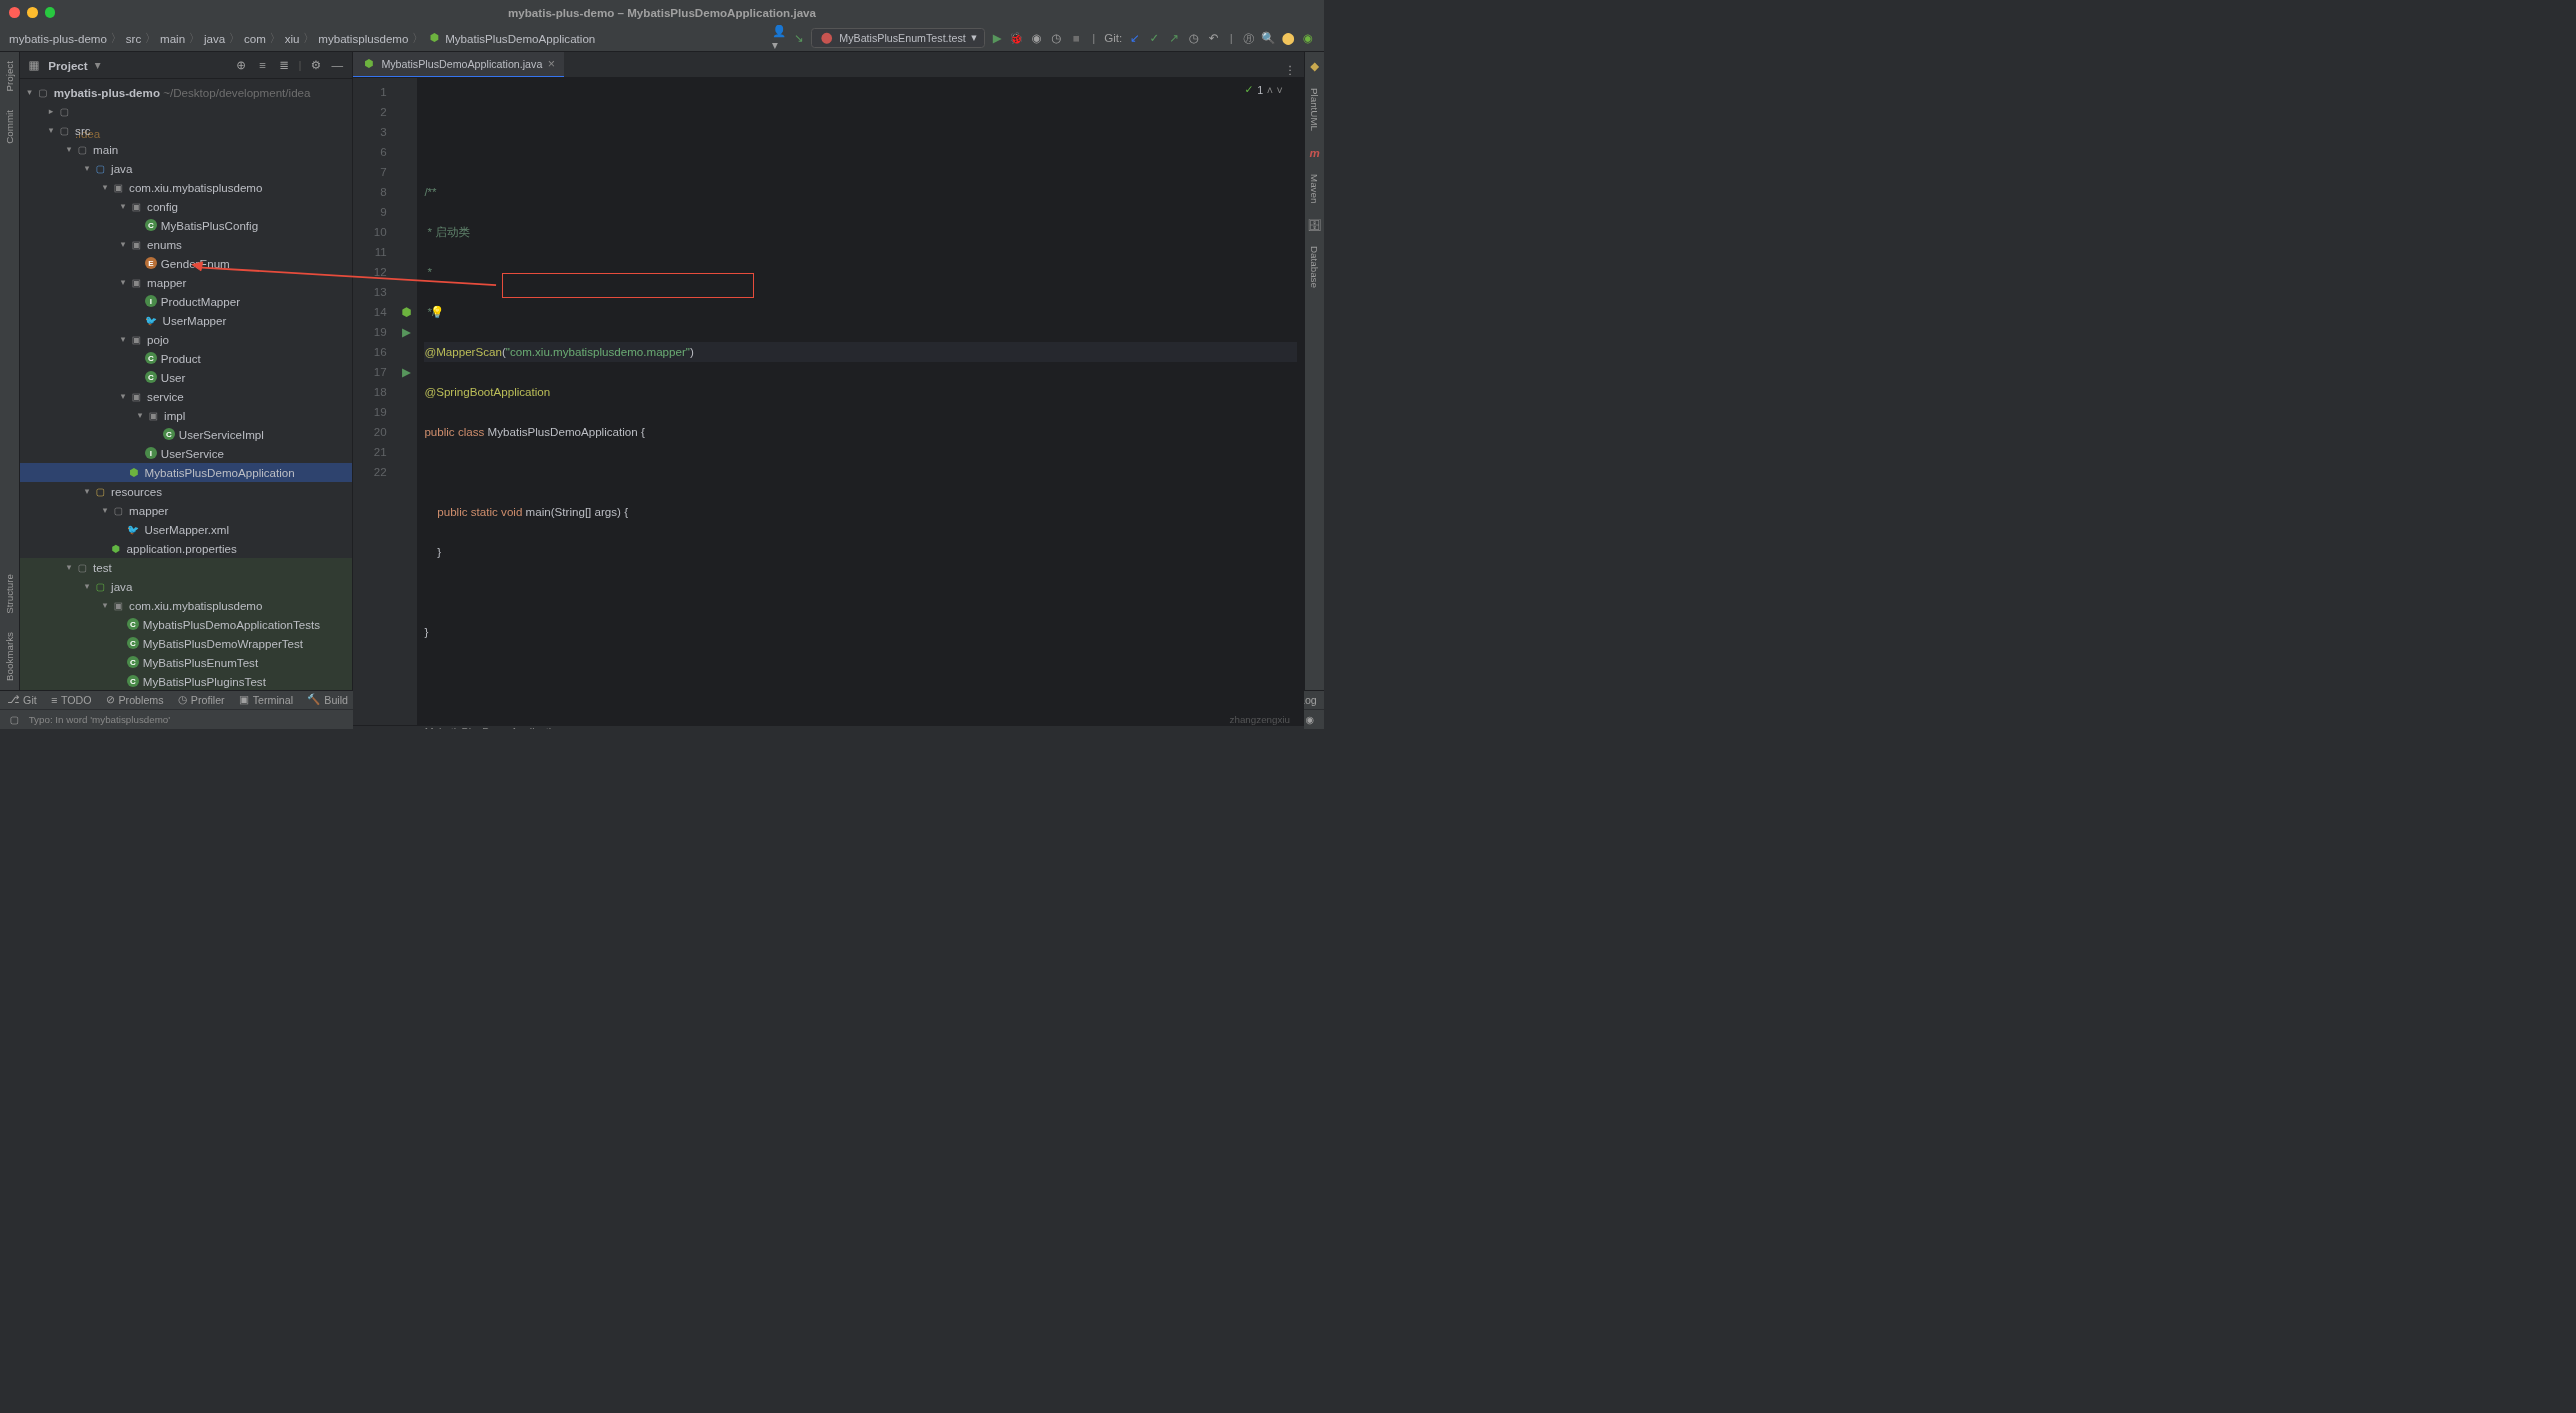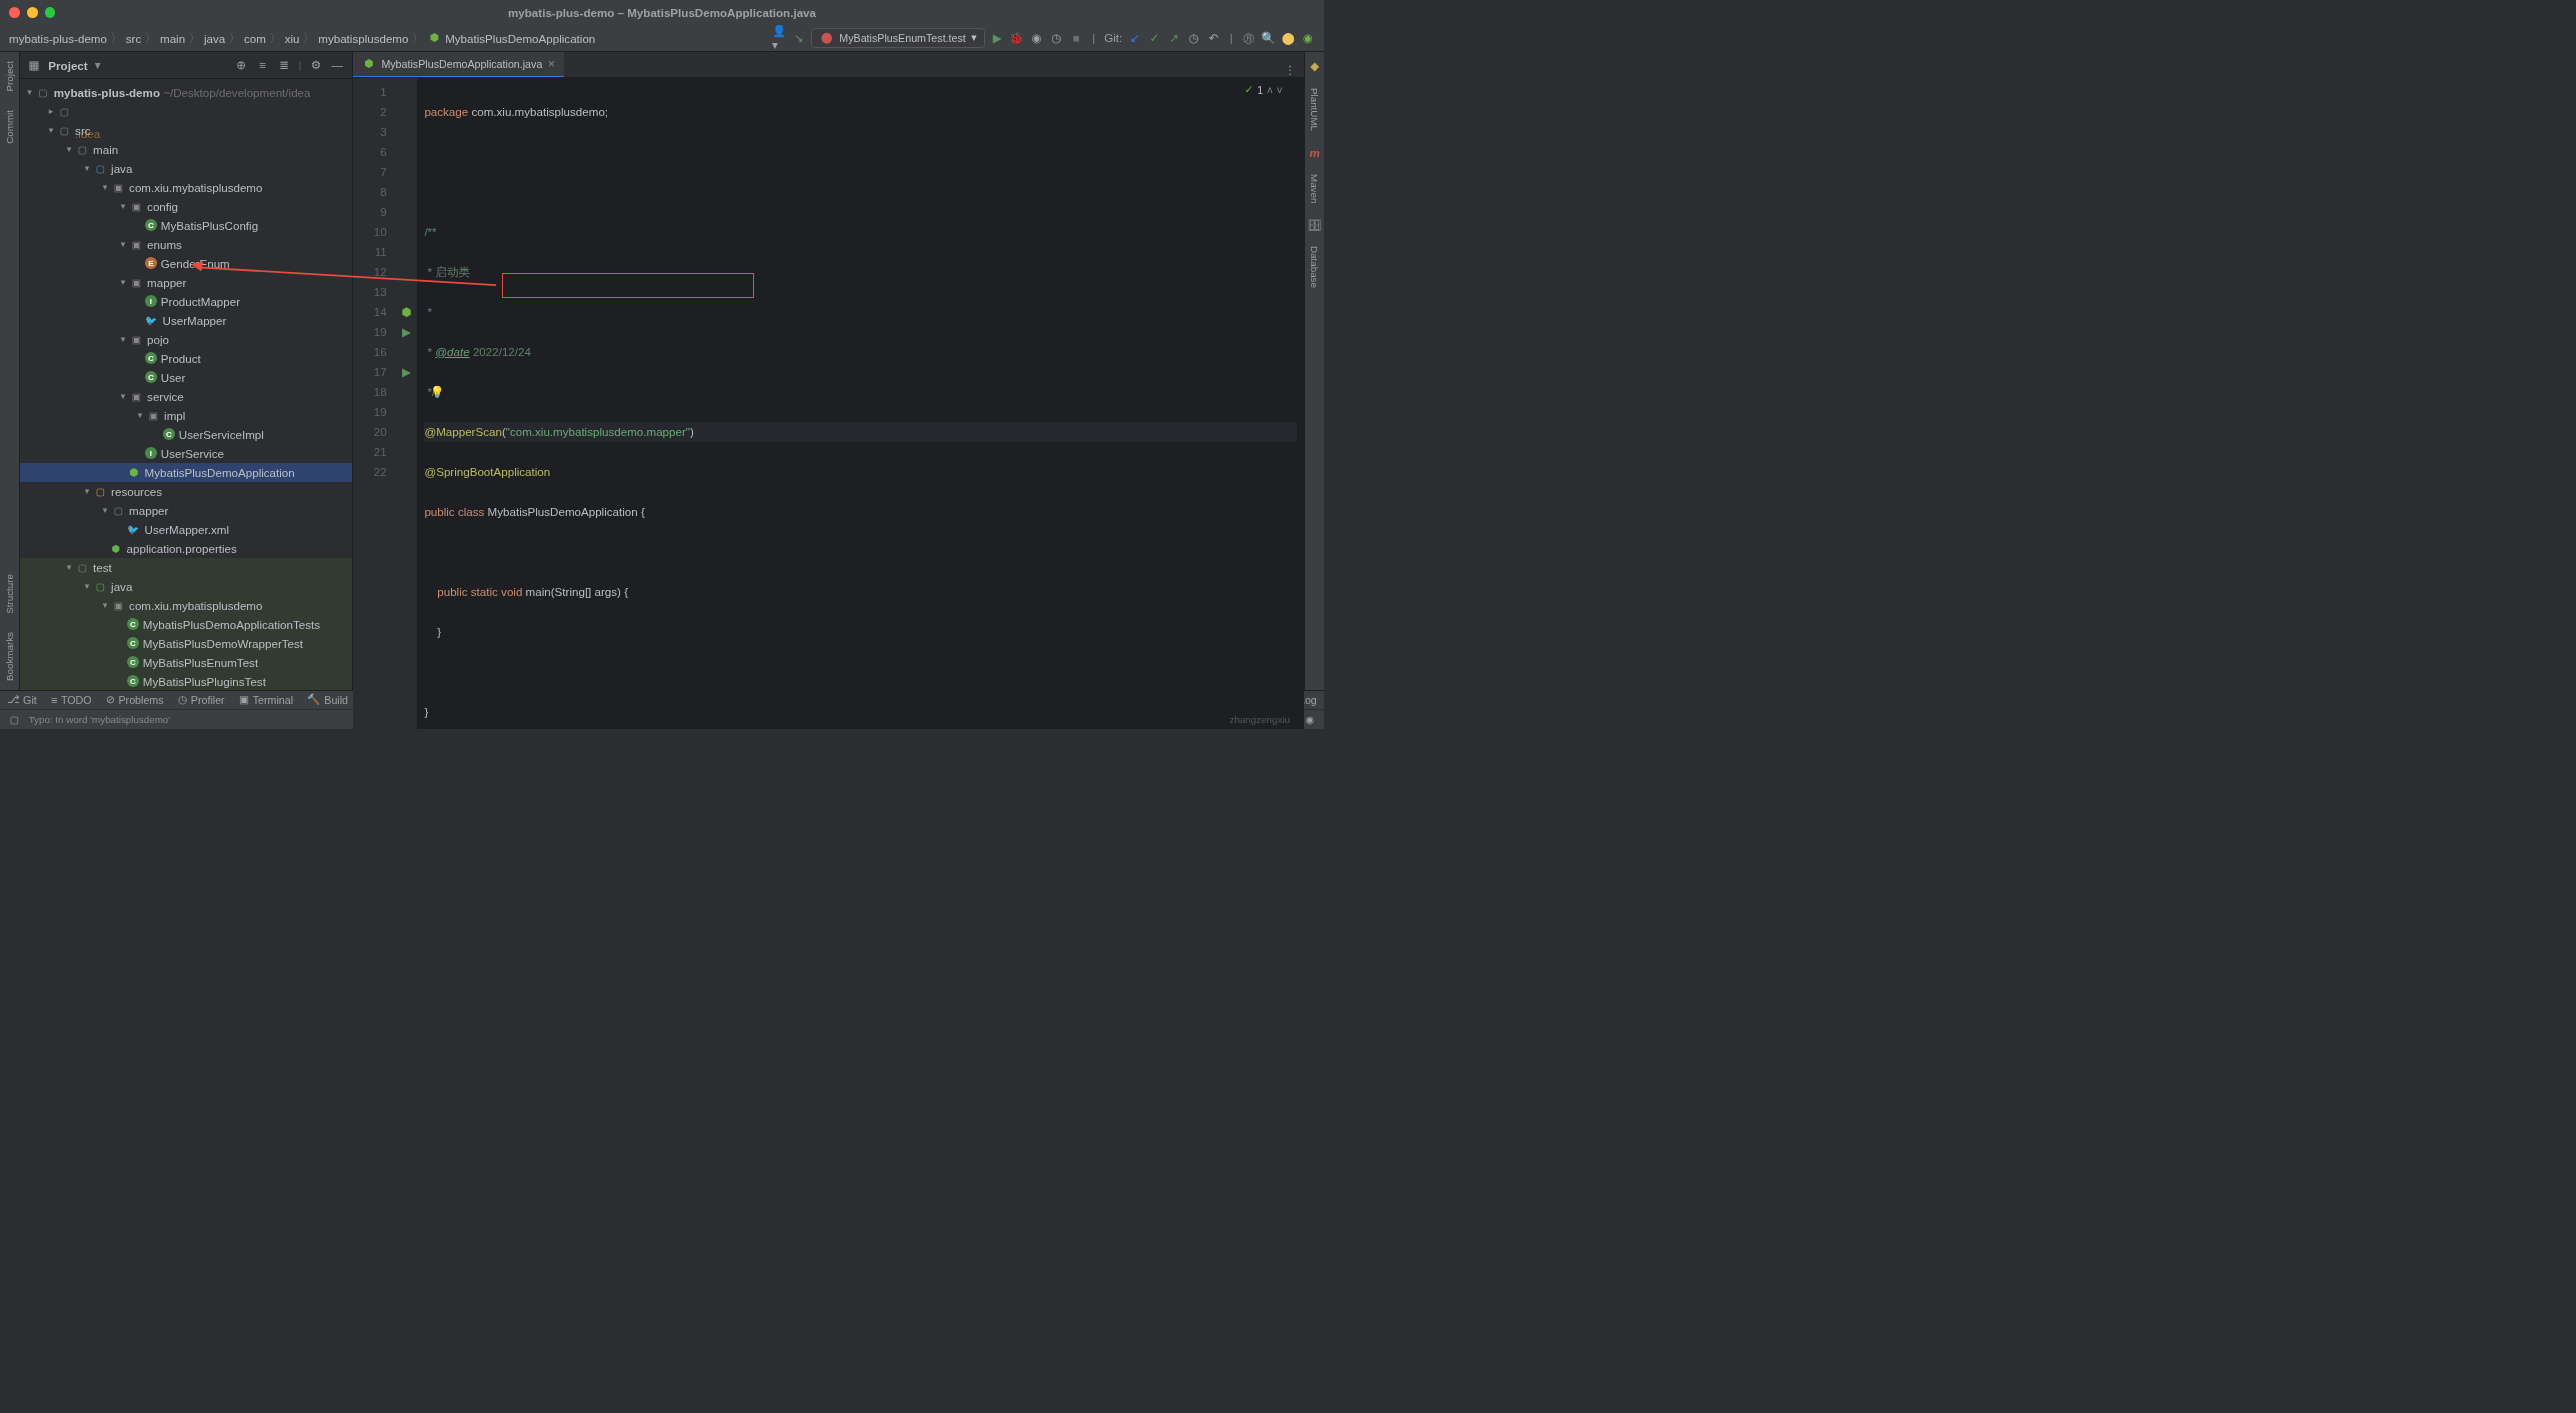--- a/index.html
+++ b/index.html
@@ -366,27 +366,25 @@
           <div>&nbsp;</div>
           <div>&nbsp;</div>
           <div>&nbsp;</div>
           <div>&nbsp;</div>
         <div style="color:#6db33f">⬢</div>
         <div style="color:#57965c">▶</div>
         <div>&nbsp;</div>
         <div style="color:#57965c">▶</div>
       </div>
       <div class="code-text">
-<div><span class="kw">package</span> <span>com.xiu.mybatisplusdemo</span>;</div>
 <div>&nbsp;</div>
 <div>&nbsp;</div>
 <div class="doc">/**</div>
 <div class="doc"> * 启动类</div>
 <div class="doc"> *</div>
-<div><span class="doc"> * </span><span class="doctag">@date</span><span class="doc"> 2022/12/24</span></div>
 <div><span class="doc"> */</span><span style="position:relative;left:-5.4px;color:#f2c55c">💡</span></div>
 <div class="code-line hl"><span class="ann">@MapperScan</span>(<span class="str">"com.xiu.mybatisplusdemo.mapper"</span>)</div>
 <div class="ann">@SpringBootApplication</div>
 <div><span class="kw">public</span> <span class="kw">class</span> <span class="cls">MybatisPlusDemoApplication</span> {</div>
 <div>&nbsp;</div>
 <div>    <span class="kw">public</span> <span class="kw">static</span> <span class="kw">void</span> <span>main</span><span>(String[] args) {</span></div>
 <div>    }</div>
 <div>&nbsp;</div>
 <div>}</div>
 <div>&nbsp;</div>

